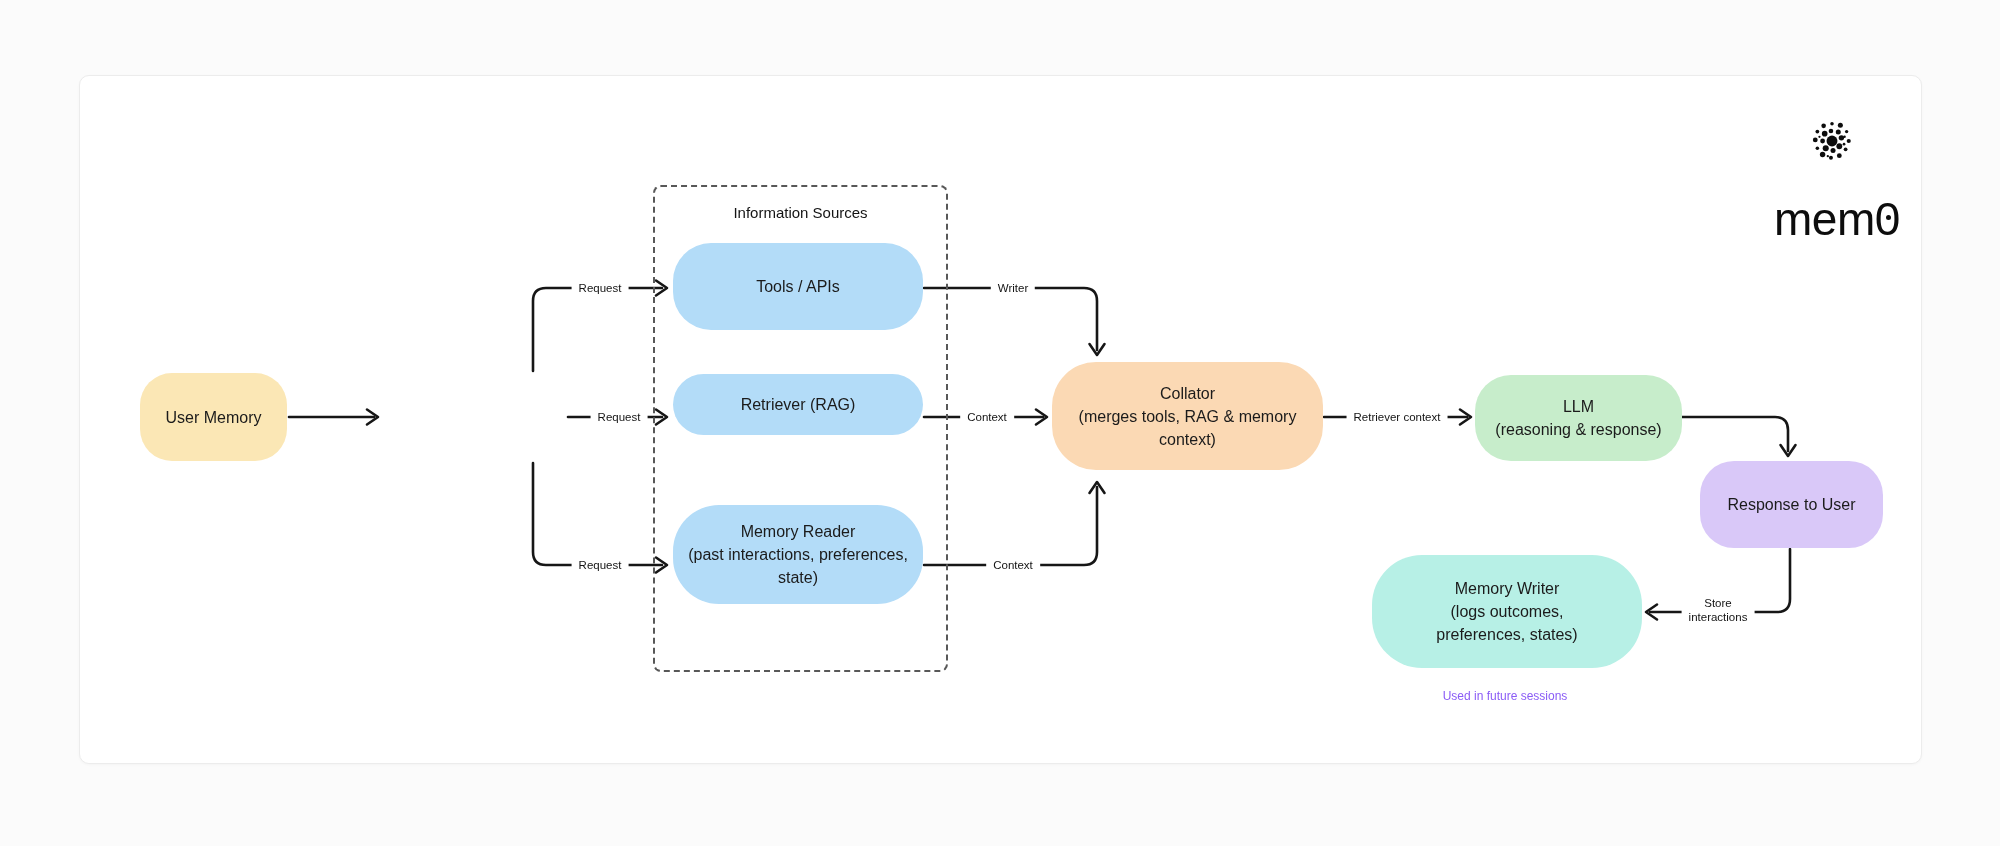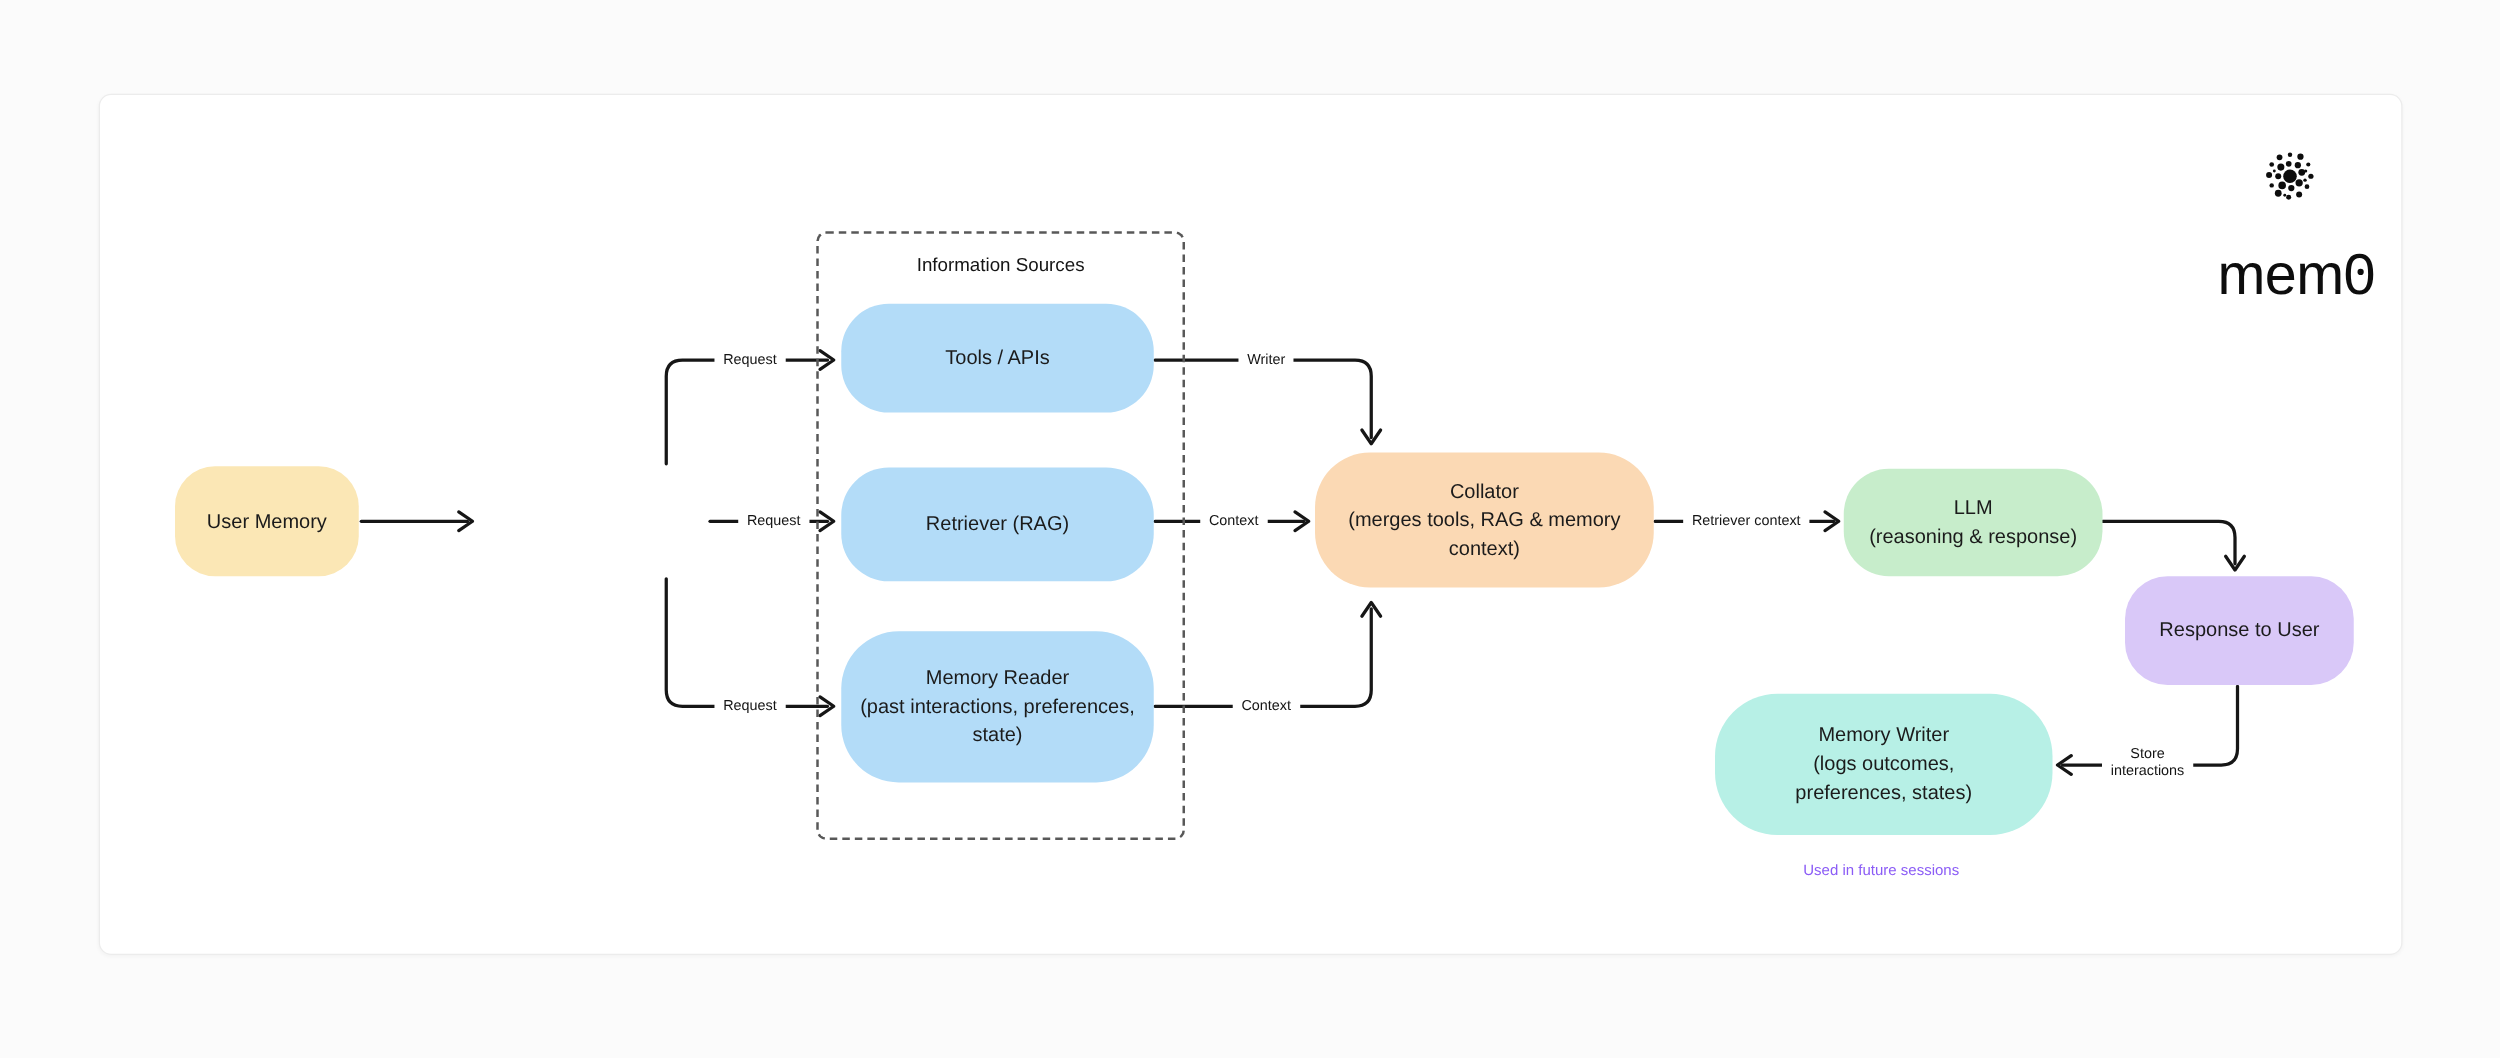--- a/index.html
+++ b/index.html
@@ -88,23 +88,23 @@
 
   <div class="groupbox">
     <div class="title">Information Sources</div>
   </div>
 
   <div class="node" style="left: 140px; top: 373px; width: 147px; height: 88px; border-radius: 32px; background: rgb(251, 231, 181);">User Memory</div>
 
 
   <div class="node" style="left: 673px; top: 243px; width: 250px; height: 87px; border-radius: 38px; background: rgb(179, 220, 248);">Tools / APIs</div>
 
-  <div class="node" style="left: 673px; top: 374px; width: 250px; height: 91px; border-radius: 38px; background: rgb(179, 220, 248);">Retriever (RAG)</div>
+  <div class="node" style="left: 673px; top: 374px; width: 250px; height: 61px; border-radius: 38px; background: rgb(179, 220, 248);">Retriever (RAG)</div>
 
-  <div class="node" style="left: 673px; top: 505px; width: 250px; height: 121px; border-radius: 46px; background: rgb(179, 220, 248);">Memory Reader
+  <div class="node" style="left: 673px; top: 505px; width: 250px; height: 99px; border-radius: 46px; background: rgb(179, 220, 248);">Memory Reader
 (past interactions, preferences,
 state)</div>
 
   <div class="node" style="left: 1052px; top: 362px; width: 271px; height: 108px; border-radius: 44px; background: rgb(251, 217, 180);">Collator
 (merges tools, RAG &amp; memory
 context)</div>
 
   <div class="node" style="left: 1700px; top: 461px; width: 183px; height: 87px; border-radius: 34px; background: rgb(217, 200, 248);">Response to User</div>
 
   <div class="node" style="left: 1475px; top: 375px; width: 207px; height: 86px; border-radius: 36px; background: rgb(199, 237, 203);">LLM

